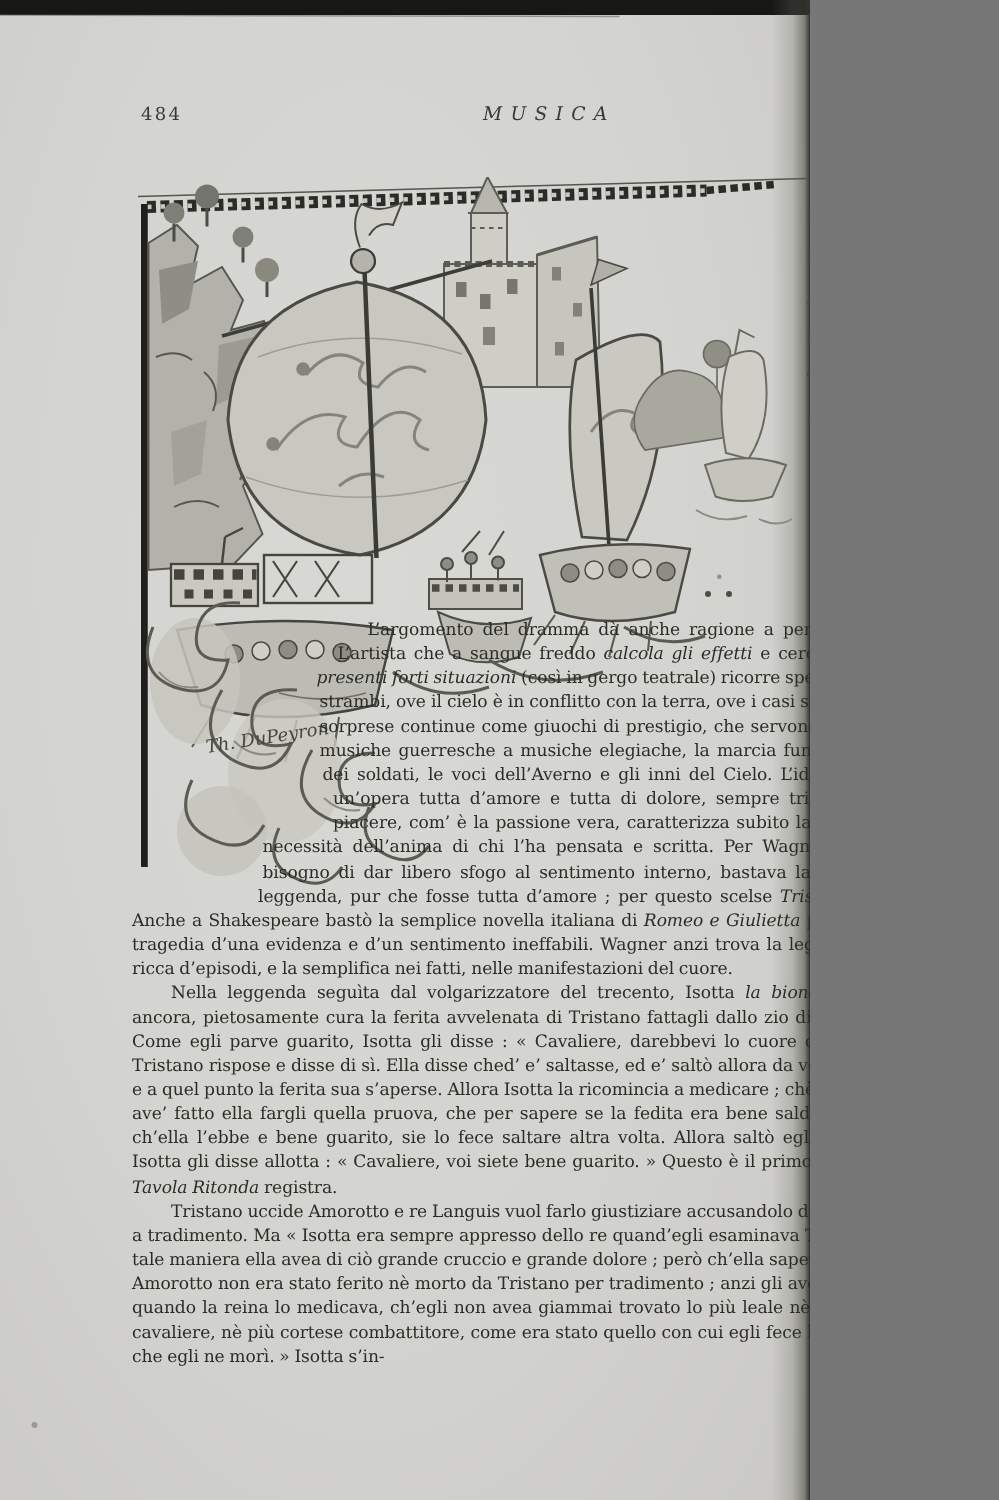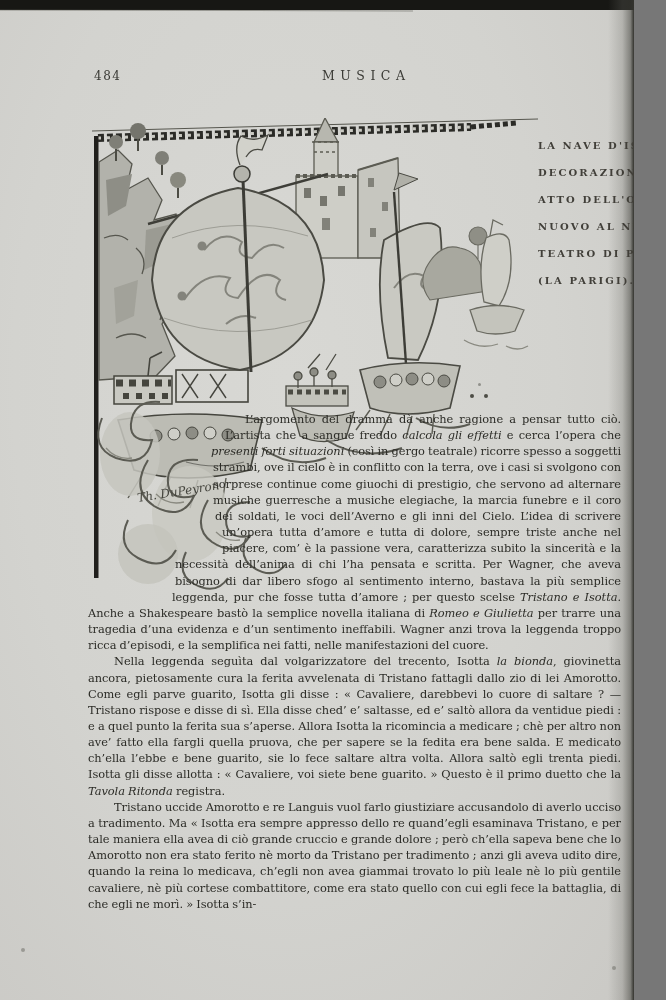--- a/index.html
+++ b/index.html
@@ -1,34 +1,34 @@
 <!DOCTYPE html>
 <html><head>
 <meta charset="utf-8">
 <style>
   html,body{margin:0;padding:0;background:#777;}
   .page{
-    position:relative;width:634px;height:1000px;overflow:hidden;
+    position:relative;width:540px;height:1000px;overflow:hidden;
     background:radial-gradient(ellipse at 45% 38%, #d8d8d4 0%, #d3d3cf 55%, #cac9c5 100%);
     font-family:"DejaVu Serif", serif;color:#2f2f2b;
   }
   
   .band-top{position:absolute;top:0;left:0;width:666px;height:10px;background:#171714;}
   .band-top::after{content:"";position:absolute;top:10px;left:0;width:62%;height:1px;
     background:rgba(95,95,88,.55);transform:rotate(.12deg);}
   .edge-right{position:absolute;top:0;right:0;width:26px;height:1000px;
     background:linear-gradient(to right, rgba(110,110,104,0) 0%, rgba(110,110,104,.28) 55%,
       rgba(66,66,60,.55) 86%, #33332e 100%);}
   .speck{position:absolute;border-radius:50%;background:#6f6f68;opacity:.55;}
   .speck.a{left:21px;top:948px;width:4px;height:4px;}
   .speck.b{left:612px;top:966px;width:4px;height:4px;}
 
   
   .page-number{position:absolute;left:94px;top:69px;font-size:12px;letter-spacing:1.5px;color:#3a3a35;}
-  .journal-title{position:absolute;left:322px;top:68px;font-size:12.5px;letter-spacing:5.5px;color:#3a3a35;}
+  .journal-title{position:absolute;left:322px;top:68px;font-size:12.5px;letter-spacing:5.5px;color:#3a3a35;font-style:italic;}
 
   
   .illustration{position:absolute;left:86px;top:118px;width:452px;height:474px;z-index:1;}
 
   
   .caption{position:absolute;left:538px;top:140px;width:112px;z-index:2;}
   .caption-line{font-size:10px;letter-spacing:2.1px;color:#413f39;white-space:nowrap;
     margin-bottom:16px;font-weight:bold;}
 
   

